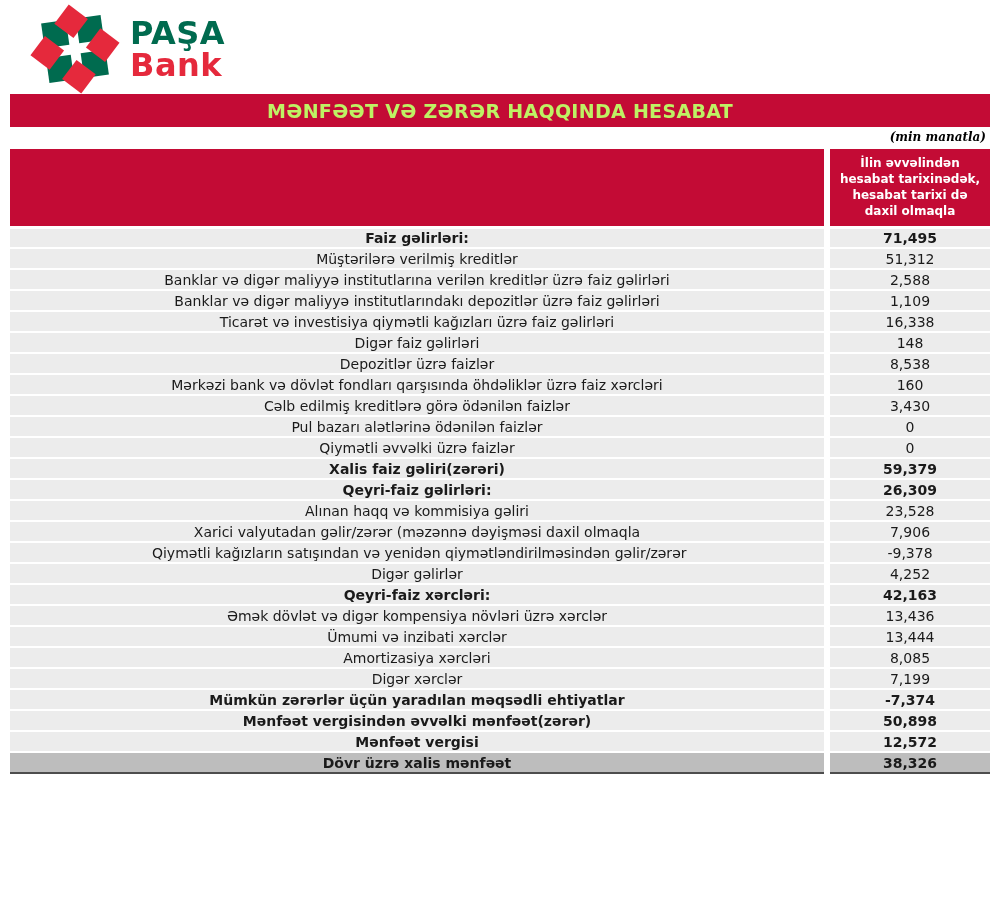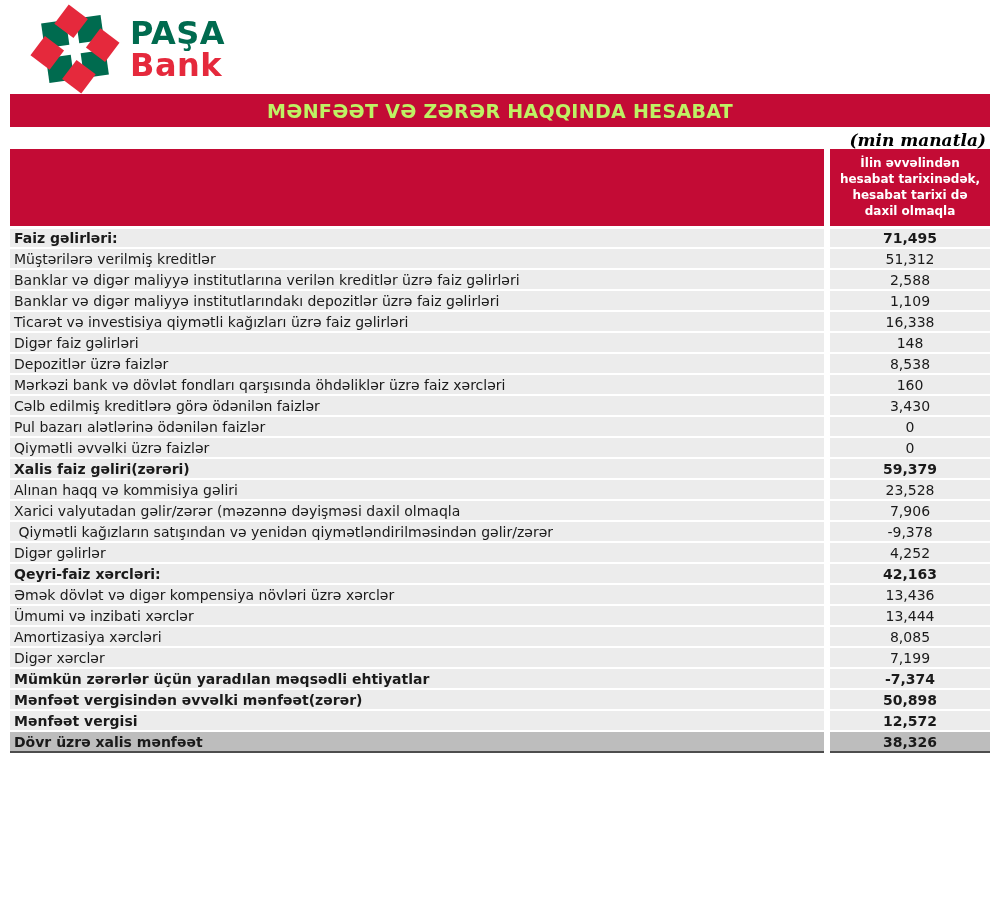--- a/index.html
+++ b/index.html
@@ -34,37 +34,37 @@
   .banner{
     margin:6px 10px 0;height:33px;background:var(--brand-red);color:#bef264;
     display:flex;align-items:center;justify-content:center;
     font-weight:bold;font-size:19px;letter-spacing:0.3px;
   }
 
   
   .unit-note{
     text-align:right;margin:3px 14px 2px 0;height:17px;
     font-family:"DejaVu Serif","Liberation Serif",serif;
-    font-style:italic;font-weight:bold;font-size:17px;color:#000;
+    font-style:italic;font-weight:bold;font-size:12px;color:#000;
   }
 
   
   table.report{margin:0 10px;width:980px;border-collapse:collapse;table-layout:fixed;}
   col.c-label{width:817px;}
   col.c-value{width:163px;}
   thead th{background:var(--brand-red);height:78px;border-bottom:3px solid #fff;padding:0;}
   th.value-col{
     color:#ffffff;font-weight:bold;font-size:12px;line-height:1.35;
     padding:2px 5px;border-left:6px solid #fff;vertical-align:middle;text-align:center;
   }
   tbody td{
     background:var(--row-bg);border-bottom:2px solid #fff;
     font-size:14px;height:21px;vertical-align:middle;padding:1px 4px;
   }
-  td.label-col{white-space:pre-wrap;overflow:hidden;}
+  td.label-col{white-space:pre-wrap;overflow:hidden;text-align:center;}
   td.value-col{border-left:6px solid #fff;text-align:center;}
   tr.bold td{font-weight:bold;}
   tr.total td{
     background:var(--total-bg);
     border-top:2px solid var(--total-border);
     border-bottom:2px solid var(--total-border);
   }
 </style>
 </head>
 <body>
@@ -147,20 +147,24 @@
     <td class="value-col">0</td>
   </tr>
         <tr>
     <td class="label-col">Qiymətli əvvəlki üzrə faizlər</td>
     <td class="value-col">0</td>
   </tr>
         <tr class="bold">
     <td class="label-col">Xalis faiz gəliri(zərəri)</td>
     <td class="value-col">59,379</td>
   </tr>
+        <tr class="bold">
+    <td class="label-col">Qeyri-faiz gəlirləri:</td>
+    <td class="value-col">26,309</td>
+  </tr>
         <tr>
     <td class="label-col">Alınan haqq və kommisiya gəliri</td>
     <td class="value-col">23,528</td>
   </tr>
         <tr>
     <td class="label-col">Xarici valyutadan gəlir/zərər (məzənnə dəyişməsi daxil olmaqla</td>
     <td class="value-col">7,906</td>
   </tr>
         <tr>
     <td class="label-col"> Qiymətli kağızların satışından və yenidən qiymətləndirilməsindən gəlir/zərər</td>

